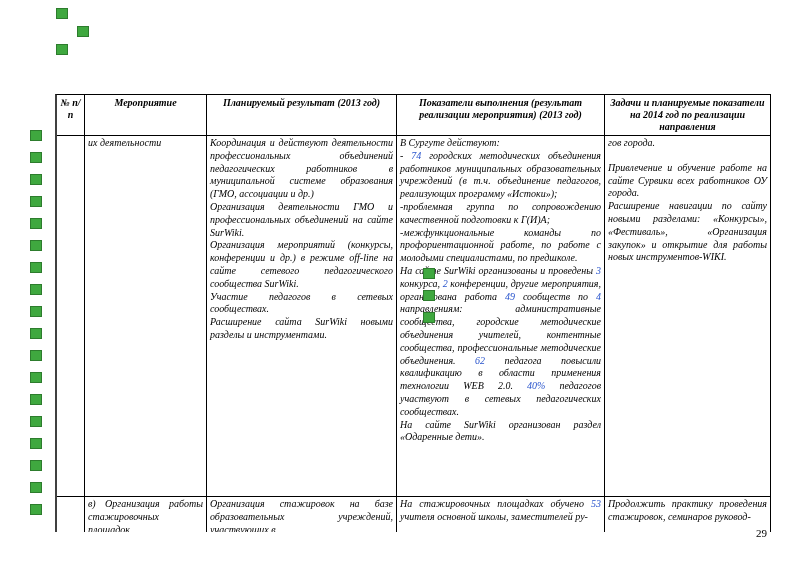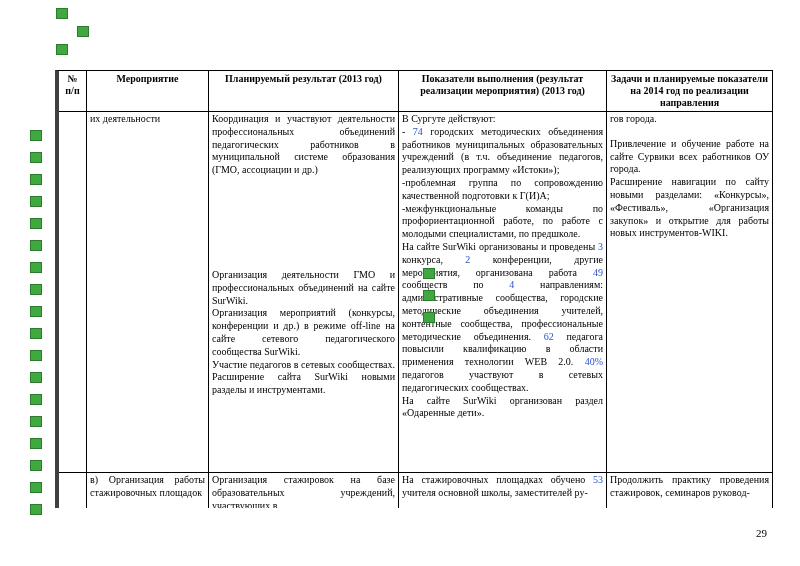--- a/index.html
+++ b/index.html
@@ -8,28 +8,29 @@
   body {
     width: 800px; height: 566px;
     background: #ffffff;
     position: relative;
     overflow: hidden;
     font-family: "Liberation Serif", "DejaVu Serif", serif;
     color: #000;
   }
   .doc-table {
     position: absolute;
-    left: 55px; top: 70px;
+    left: 55px; top: 94px;
     width: 714px; height: 437px;
     display: grid;
     grid-template-columns: 28px 122px 190px 208px 166px;
     grid-template-rows: 41px 361px 35px;
     border-top: 1px solid #000;
-    border-left: 4px solid #404040;
+    border-left: 2px solid #404040;
     overflow: hidden;
+    font-style: italic;
   }
   .cell {
     box-sizing: border-box;
     border-right: 1px solid #000;
     border-bottom: 1px solid #000;
     padding: 1px 3px 0 3px;
     font-size: 10px;
     line-height: 12.8px;
     overflow: hidden;
   }
@@ -38,21 +39,21 @@
     text-align: center;
     padding-top: 2px;
     line-height: 12.2px;
   }
   .cell.last { border-bottom: none; }
   .cell p {
     margin: 0;
     text-align: justify;
     hyphens: auto;
   }
-  .gap-group { margin-top: 92px; }
+  .gap-group { }
   [data-name="row1-tasks-cell"] p:first-child { margin-bottom: 12px; }
   .blue { color: var(--blue, #2753cc); }
   .markers {
     position: absolute;
     left: 0; top: 0; width: 800px; height: 566px;
     pointer-events: none;
     z-index: 5;
   }
   .marker {
     position: absolute;
@@ -77,21 +78,21 @@
   <div class="cell header" data-name="col-header-planned-result">Планируемый результат (2013 год)</div>
   <div class="cell header" data-name="col-header-indicators">Показатели выполнения (результат реализации мероприятия) (2013 год)</div>
   <div class="cell header" data-name="col-header-tasks-2014">Задачи и планируемые показатели на 2014 год по реализации направления</div>
 
   <div class="cell" data-name="row1-num-cell"></div>
   <div class="cell" data-name="row1-event-cell">
     <p data-name="cell-text">их деятельности</p>
   </div>
   <div class="cell" data-name="row1-planned-cell">
     <div data-name="planned-top-group">
-        <p data-name="paragraph">Координация и участвуют деятельности профессиональных объединений педагогических работников в муниципальной системе образования (ГМО, ассоциации и др.)</p>
+        <p data-name="paragraph">Координация и действуют деятельности профессиональных объединений педагогических работников в муниципальной системе образования (ГМО, ассоциации и др.)</p>
       </div>
     <div class="gap-group" data-name="planned-bottom-group">
         <p data-name="paragraph">Организация деятельности ГМО и профессиональных объединений на сайте SurWiki.</p>
         <p data-name="paragraph">Организация мероприятий (конкурсы, конференции и др.) в режиме off-line на сайте сетевого педагогического сообщества SurWiki.</p>
         <p data-name="paragraph">Участие педагогов в сетевых сообществах.</p>
         <p data-name="paragraph">Расширение сайта SurWiki новыми разделы и инструментами.</p>
       </div>
   </div>
   <div class="cell" data-name="row1-indicators-cell">
       <p data-name="paragraph"><span data-name="text-segment">В Сургуте действуют:</span></p>

